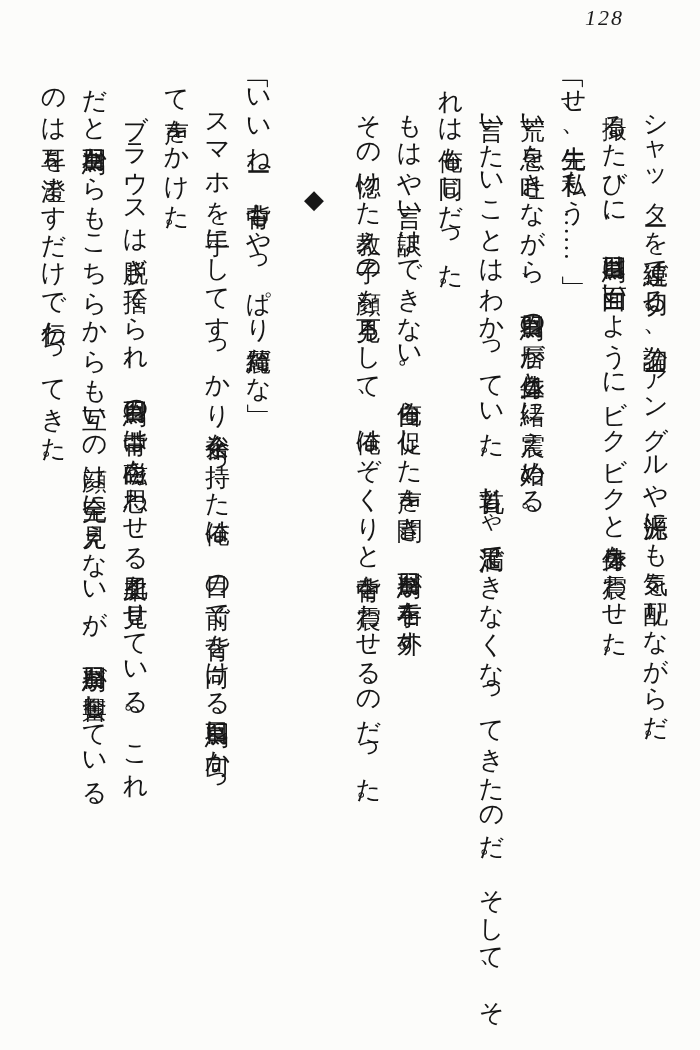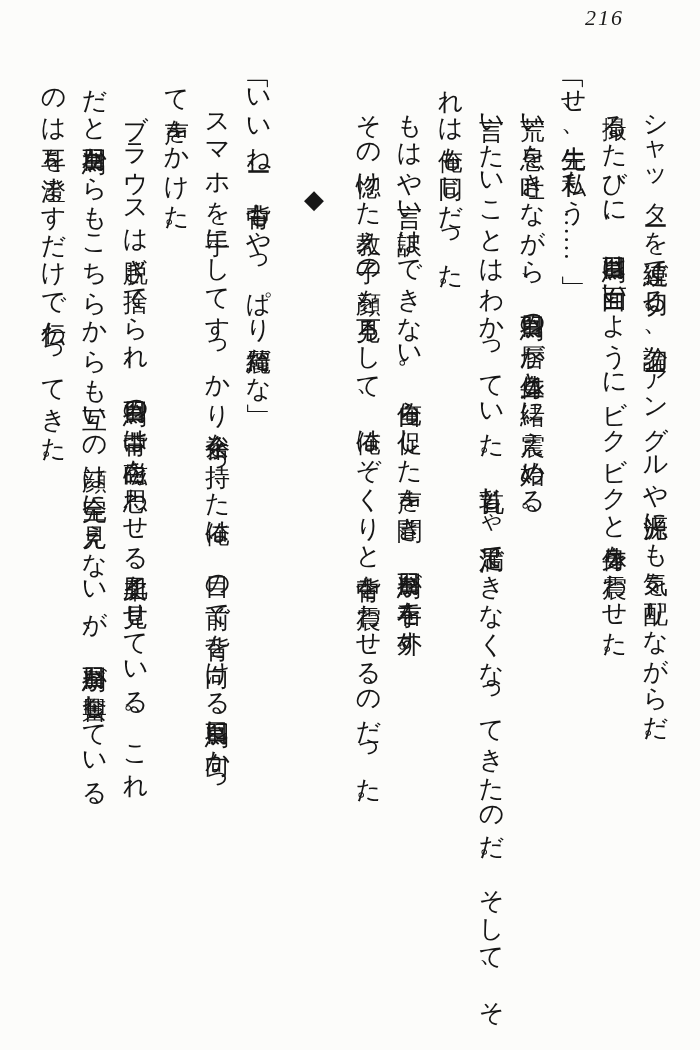--- a/index.html
+++ b/index.html
@@ -65,21 +65,21 @@
   }
   .para-scene-break .line {
     text-indent: 112px;
     font-size: 26px;
   }
 </style>
 </head>
 <body>
 
 <div class="page">
-  <div class="page-number">216</div>
+  <div class="page-number">128</div>
   <div class="text-area">
       <div class="para para-narration">
         <p class="line line-first">シャッターを連続で切る。勿論、アングルや光源にも気を配りながらだ。</p>
       </div>
       <div class="para para-narration">
         <p class="line line-first">撮るたびに、羽目鳥は面白いようにビクビクと身体を震わせた。</p>
       </div>
       <div class="para para-dialogue">
         <p class="line line-first">「せ、先生、私もう……」</p>
       </div>

